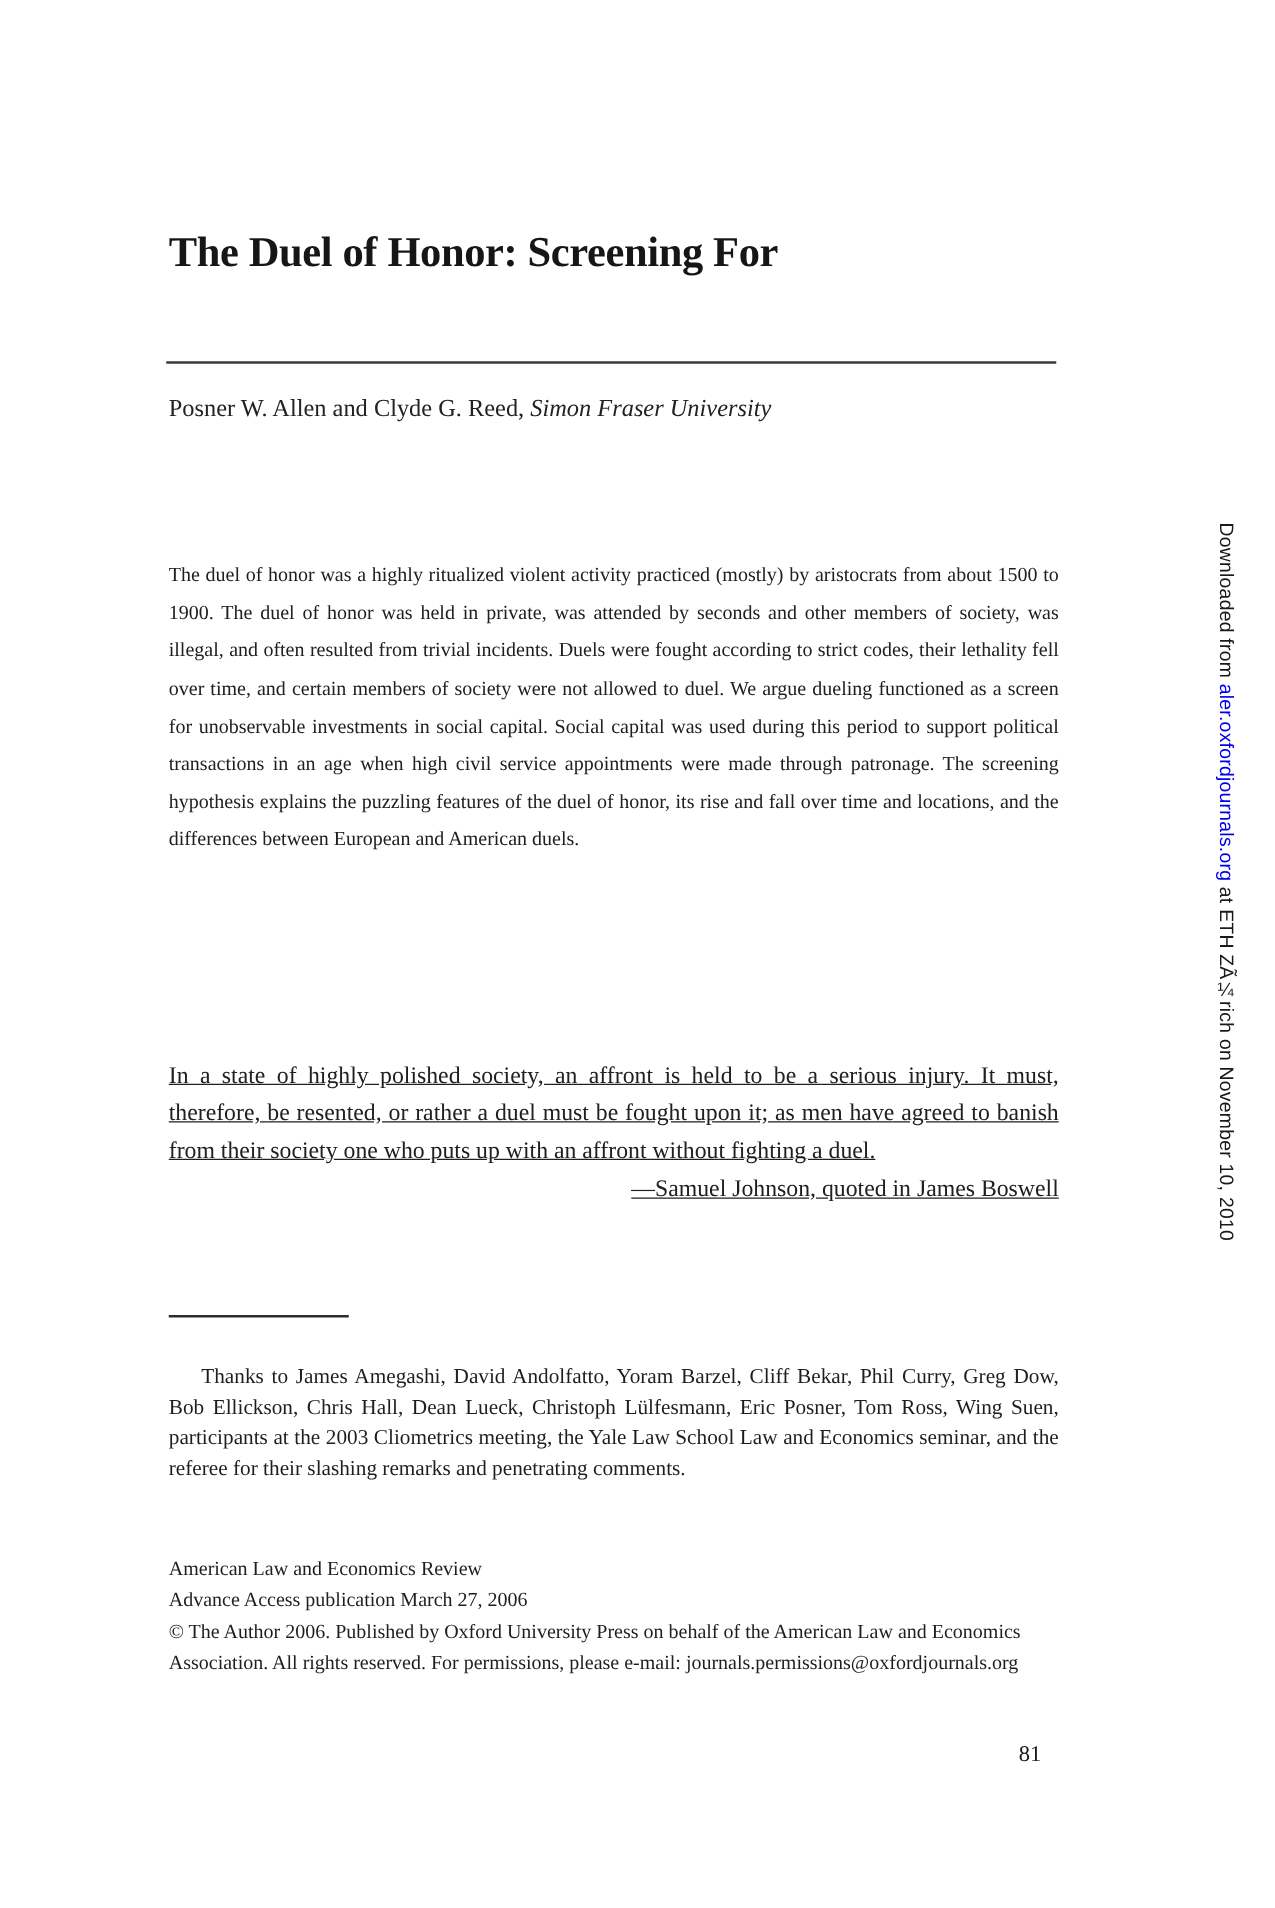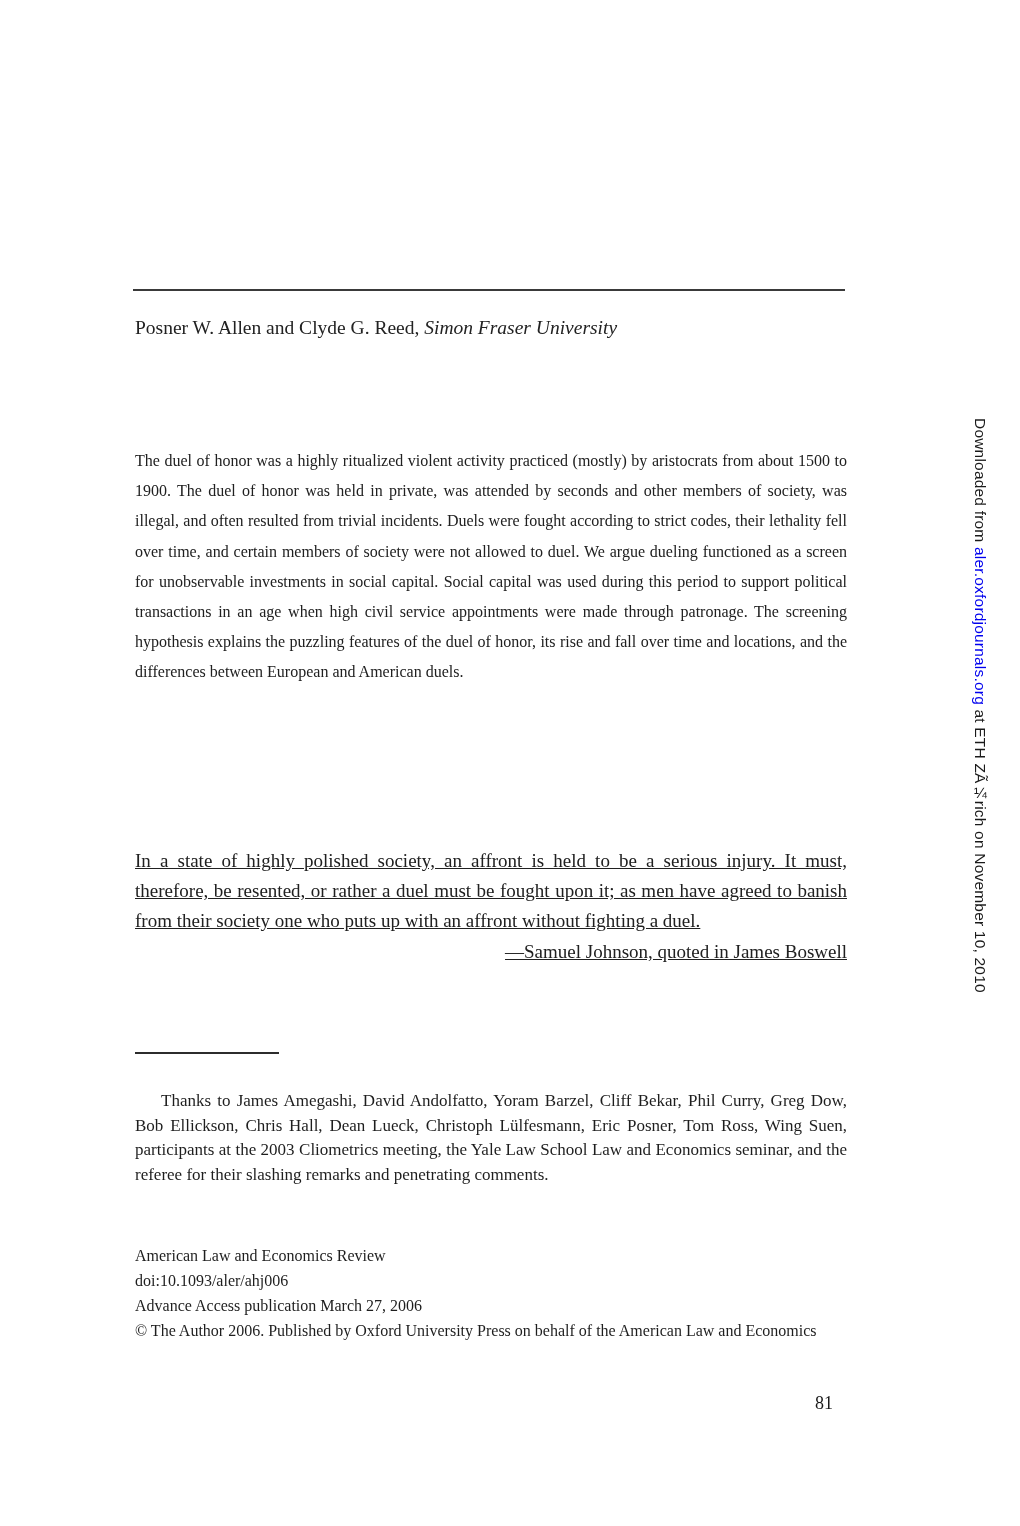--- a/index.html
+++ b/index.html
@@ -76,20 +76,21 @@
   .sidebar-watermark a, .sidebar-watermark .wm-link {
     color: #0000EE; text-decoration: none; cursor: pointer;
   }
 </style>
 </head>
 <body>
 
 <div class="page">
 
   <div class="title-block">
+    <div class="title-line">The Duel of Honor: Screening For</div>
   </div>
 
   <div class="title-rule"></div>
 
   <div class="authors-line">
     <span>Posner W. Allen and Clyde G. Reed, </span><span class="affiliation">Simon Fraser University</span>
   </div>
 
   <div class="abstract">The duel of honor was a highly ritualized violent activity practiced (mostly) by aristocrats from about 1500 to 1900. The duel of honor was held in private, was attended by seconds and other members of society, was illegal, and often resulted from trivial incidents. Duels were fought according to strict codes, their lethality fell over time, and certain members of society were not allowed to duel. We argue dueling functioned as a screen for unobservable investments in social capital. Social capital was used during this period to support political transactions in an age when high civil service appointments were made through patronage. The screening hypothesis explains the puzzling features of the duel of honor, its rise and fall over time and locations, and the differences between European and American duels.</div>
 
@@ -99,22 +100,22 @@
   </div>
 
   <div class="footnote-rule"></div>
 
   <div class="footnote">
     <p>Thanks to James Amegashi, David Andolfatto, Yoram Barzel, Cliff Bekar, Phil Curry, Greg Dow, Bob Ellickson, Chris Hall, Dean Lueck, Christoph Lülfesmann, Eric Posner, Tom Ross, Wing Suen, participants at the 2003 Cliometrics meeting, the Yale Law School Law and Economics seminar, and the referee for their slashing remarks and penetrating comments.</p>
   </div>
 
   <div class="imprint">
     <div>American Law and Economics Review</div>
-    <div>doi:10.1093/aler/ahj006</div>
     <div>Advance Access publication March 27, 2006</div>
     <div>© The Author 2006. Published by Oxford University Press on behalf of the American Law and Economics</div>
+    <div>Association. All rights reserved. For permissions, please e-mail: journals.permissions@oxfordjournals.org</div>
   </div>
 
   <div class="page-number">81</div>
 
   <div class="sidebar-watermark"><span>Downloaded from </span><span class="wm-link">aler.oxfordjournals.org</span><span> at ETH ZÃ¼rich on November 10, 2010</span></div>
 
 </div>
 
 </body></html>

